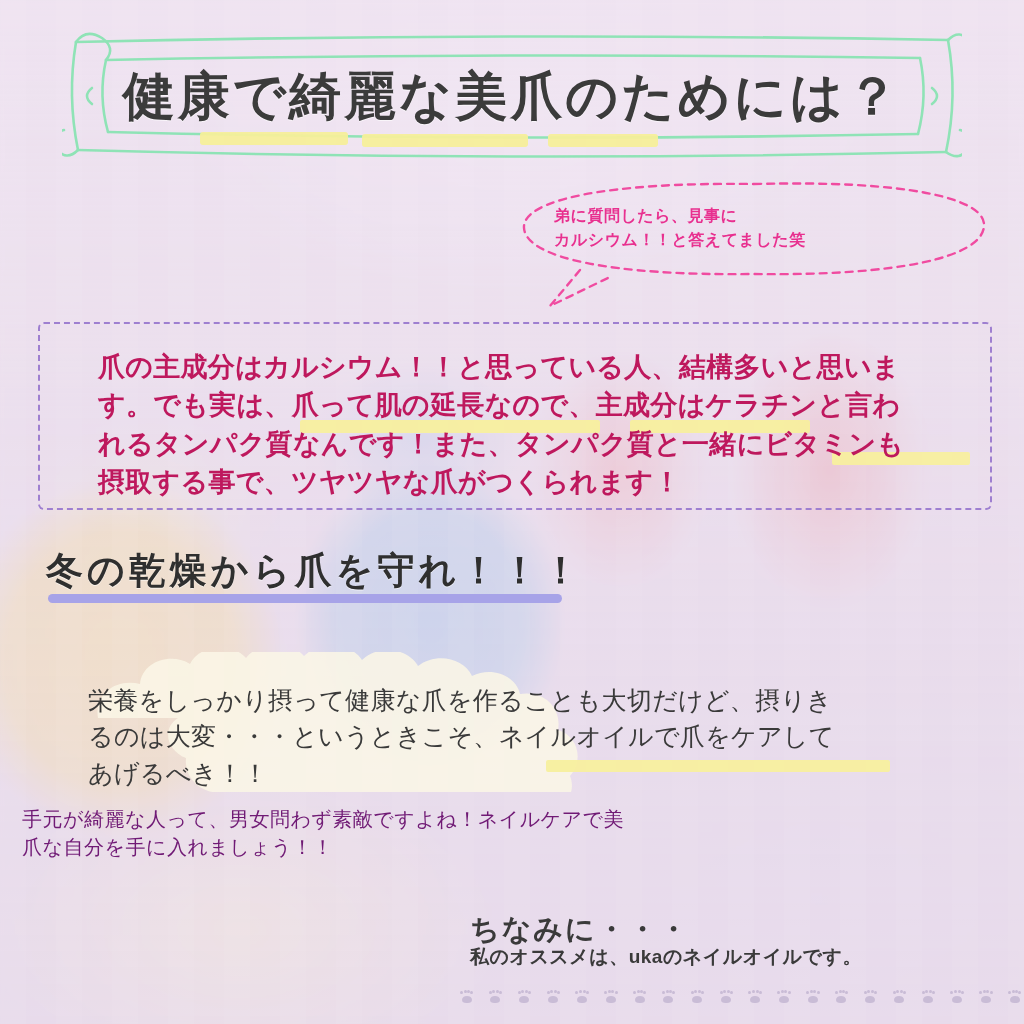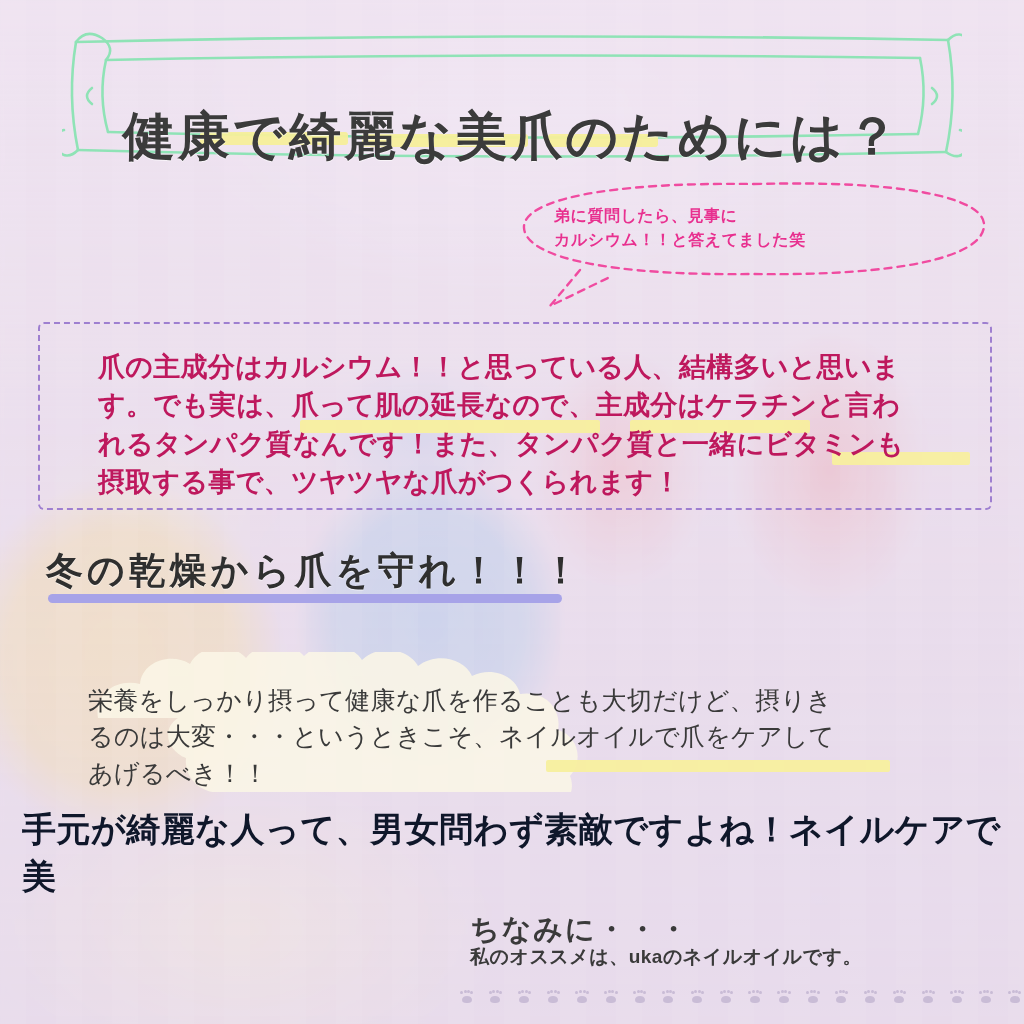--- a/index.html
+++ b/index.html
@@ -79,21 +79,20 @@
     left: 0;
     top: 44px;
     width: 900px;
     text-align: center;
     font-size: 52px;
     font-weight: bold;
     letter-spacing: 3px;
     color: #3b3b3b;
     line-height: 1;
     text-shadow: 0 1px 0 rgba(255,255,255,0.6);
-    margin-top: 40px;
   }
   .title-hl {
     position: absolute;
     height: 13px;
     background: #f5ef9a;
     border-radius: 3px;
     opacity: 0.95;
   }
 
   
@@ -185,24 +184,24 @@
     font-weight: normal;
     letter-spacing: 0.3px;
   }
 
   
   .pink-line {
     position: absolute;
     left: 22px;
     top: 806px;
     width: 990px;
-    font-size: 34px;
+    font-size: 20px;
     line-height: 1.38;
-    color: #0f172a;
-    font-weight: bold;
+    color: #701a75;
+    font-weight: normal;
     letter-spacing: 0.5px;
   }
 
   
   .foot-1 {
     position: absolute;
     left: 470px;
     top: 898px;
     font-size: 29px;
     font-weight: bold;
@@ -355,20 +354,21 @@
   <div class="hl" style="left:546px; top:760px; width:344px; height:12px;"></div>
 
   <div class="para-sec">
     <div>栄養をしっかり摂って健康な爪を作ることも大切だけど、摂りき</div>
     <div>るのは大変・・・というときこそ、ネイルオイルで爪をケアして</div>
     <div>あげるべき！！</div>
   </div>
 
   <div class="pink-line">
     <div>手元が綺麗な人って、男女問わず素敵ですよね！ネイルケアで美</div>
+    <div>爪な自分を手に入れましょう！！</div>
   </div>
 
   <div class="foot-1">ちなみに・・・</div>
   <div class="foot-2">私のオススメは、ukaのネイルオイルです。</div>
 
   <div class="paw-row">
     <div class="paw">
         <span class="t t1"></span>
         <span class="t t2"></span>
         <span class="t t3"></span>

